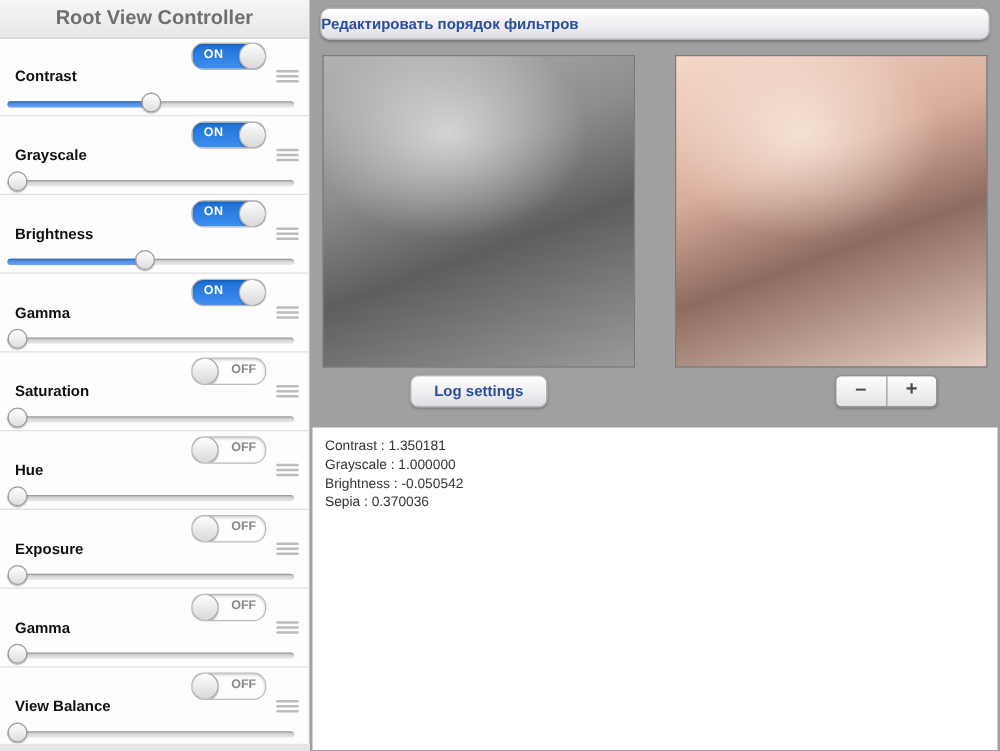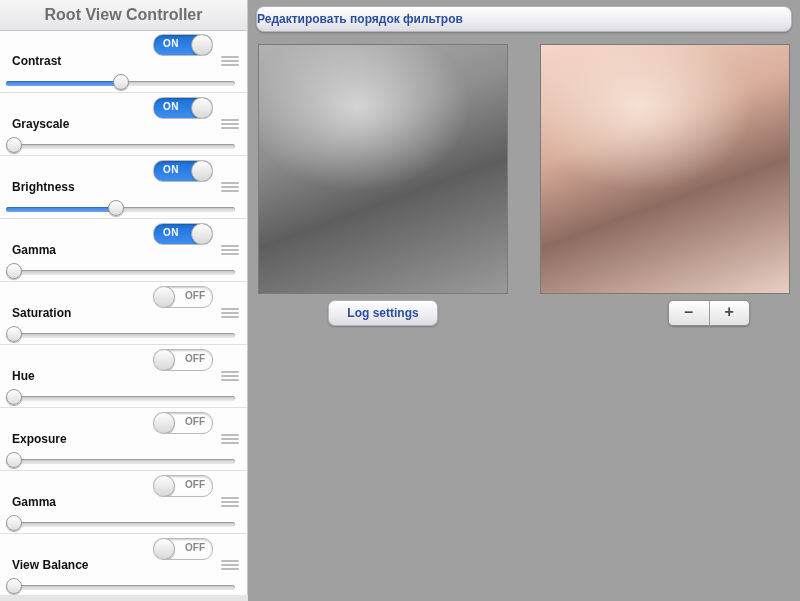--- a/index.html
+++ b/index.html
@@ -385,13 +385,17 @@
     <div class="photo sepia"></div>
   </div>
 
   <div class="btn btn-log">Log settings</div>
 
   <div class="stepper">
     <div>–</div>
     <div>+</div>
   </div>
 
+  <div class="log-panel" id="log-panel">Contrast : 1.350181
+Grayscale : 1.000000
+Brightness : -0.050542
+Sepia : 0.370036</div>
 </div>
 
 </body></html>

